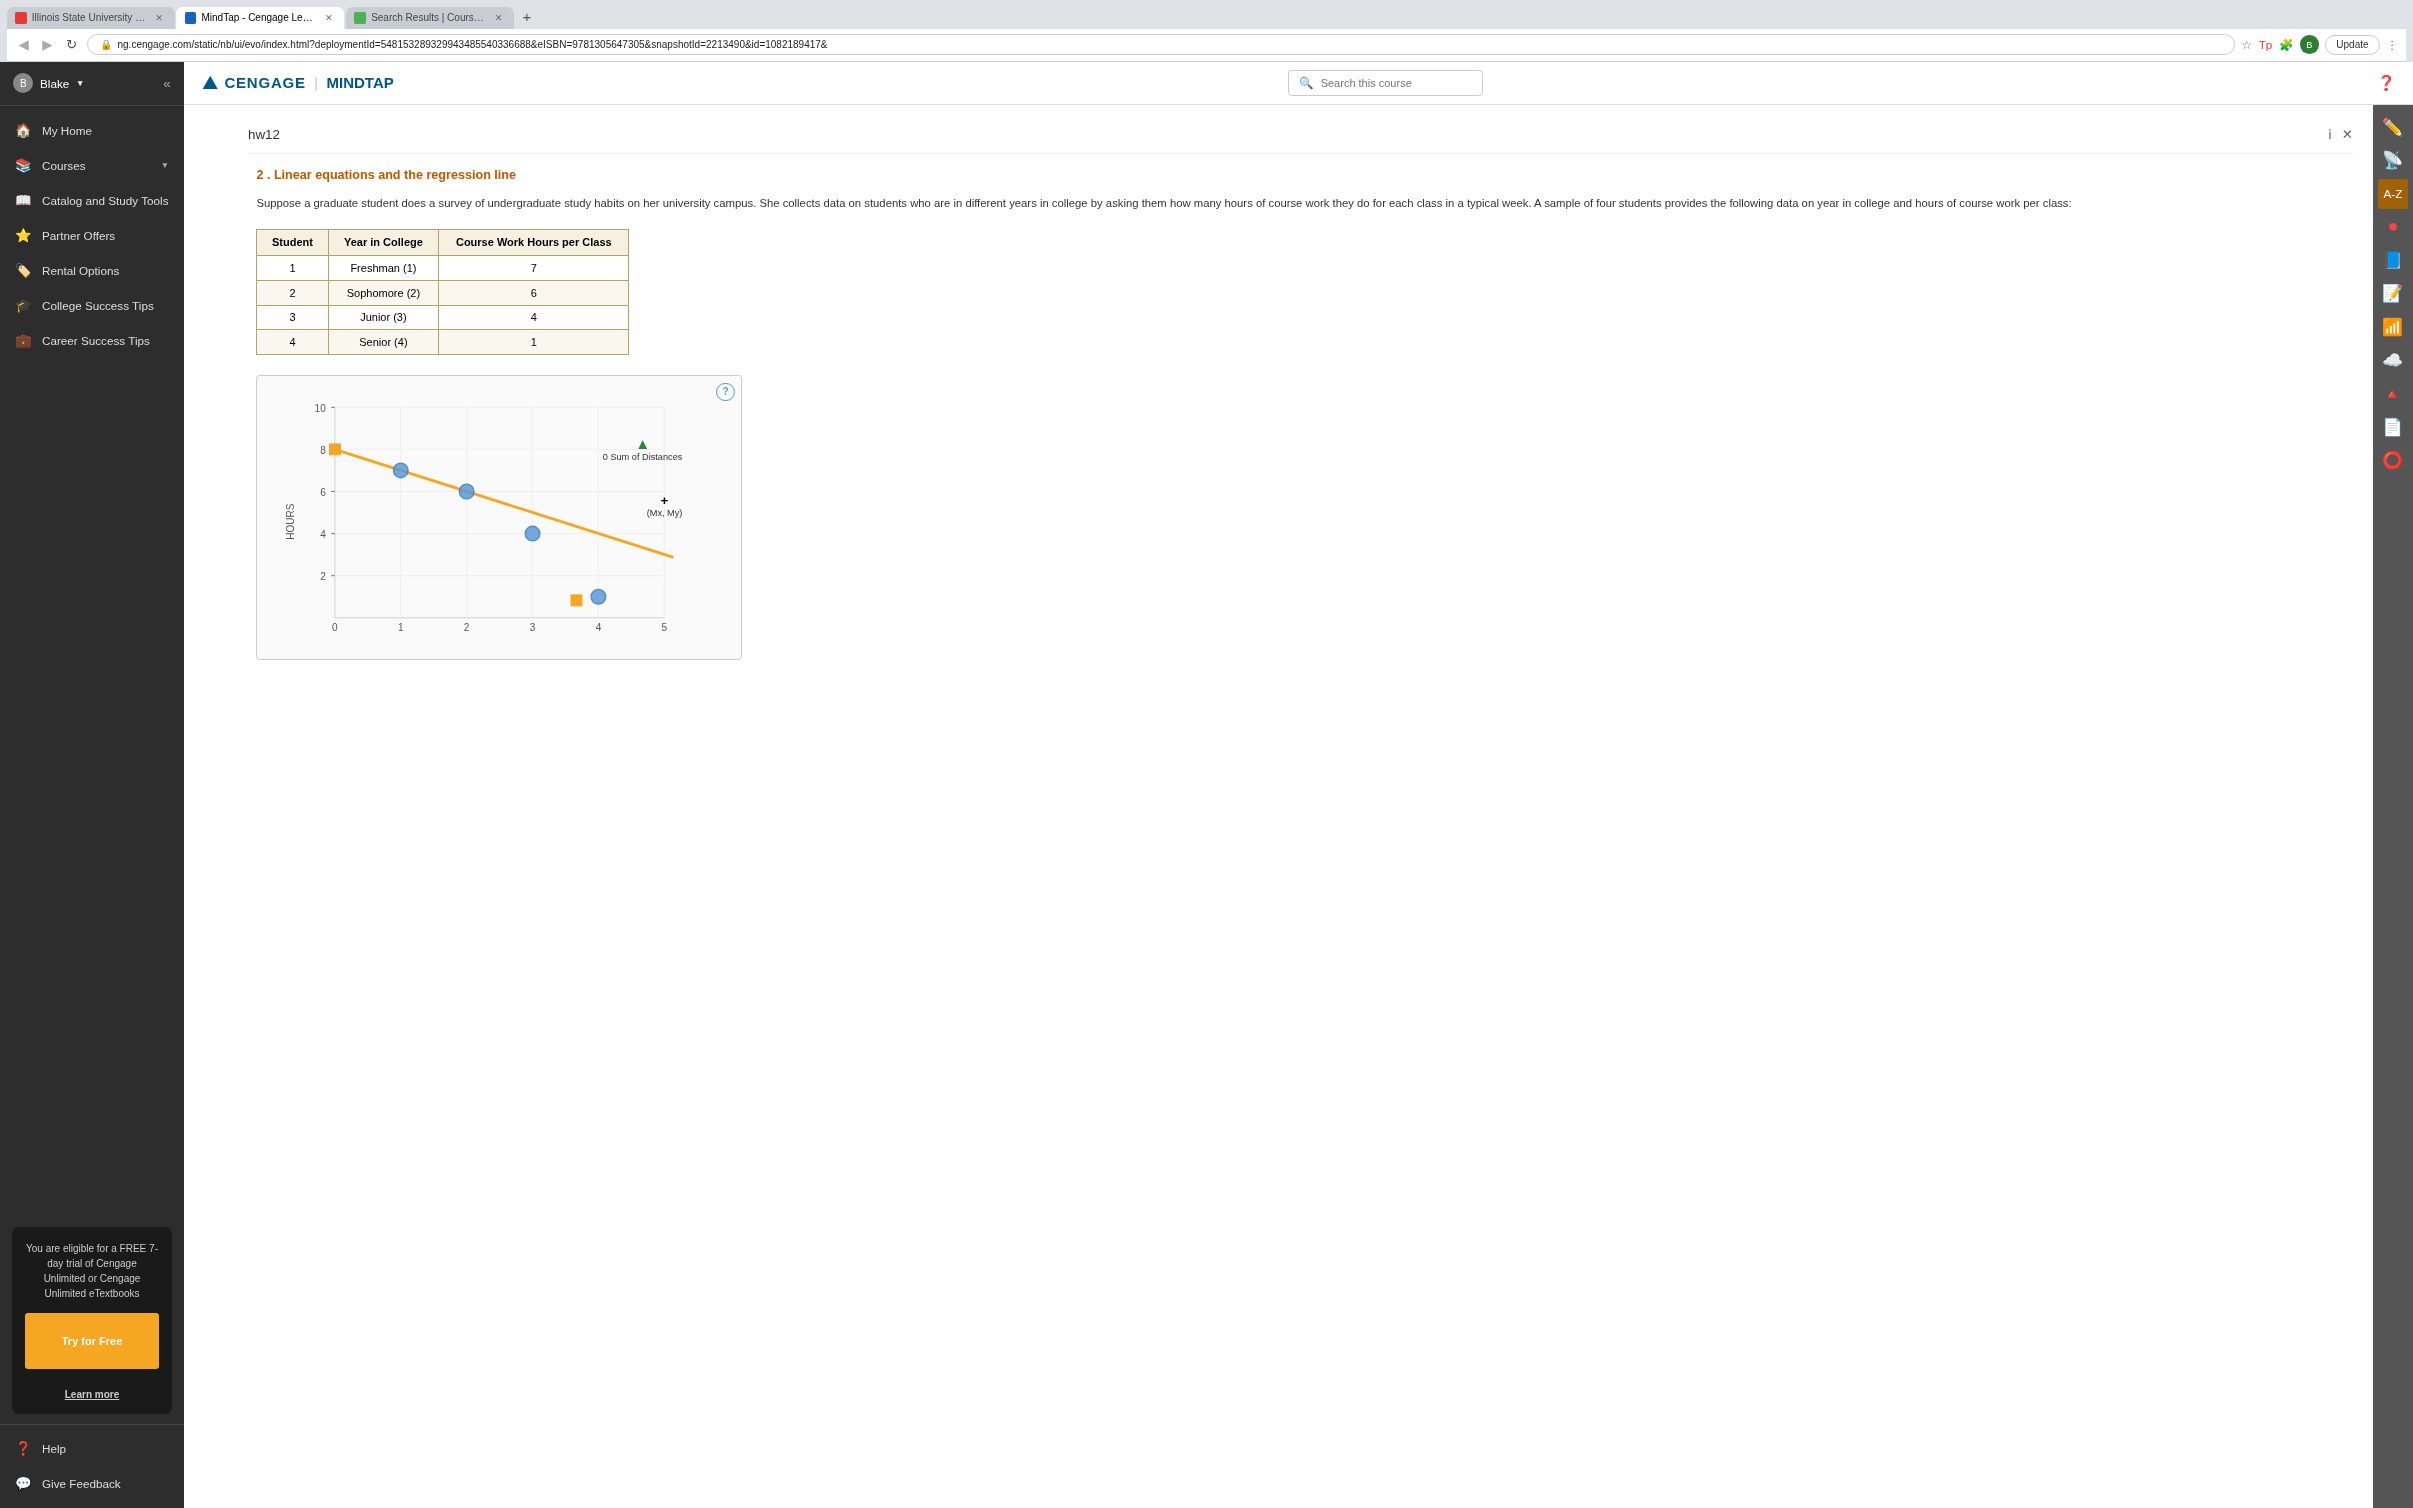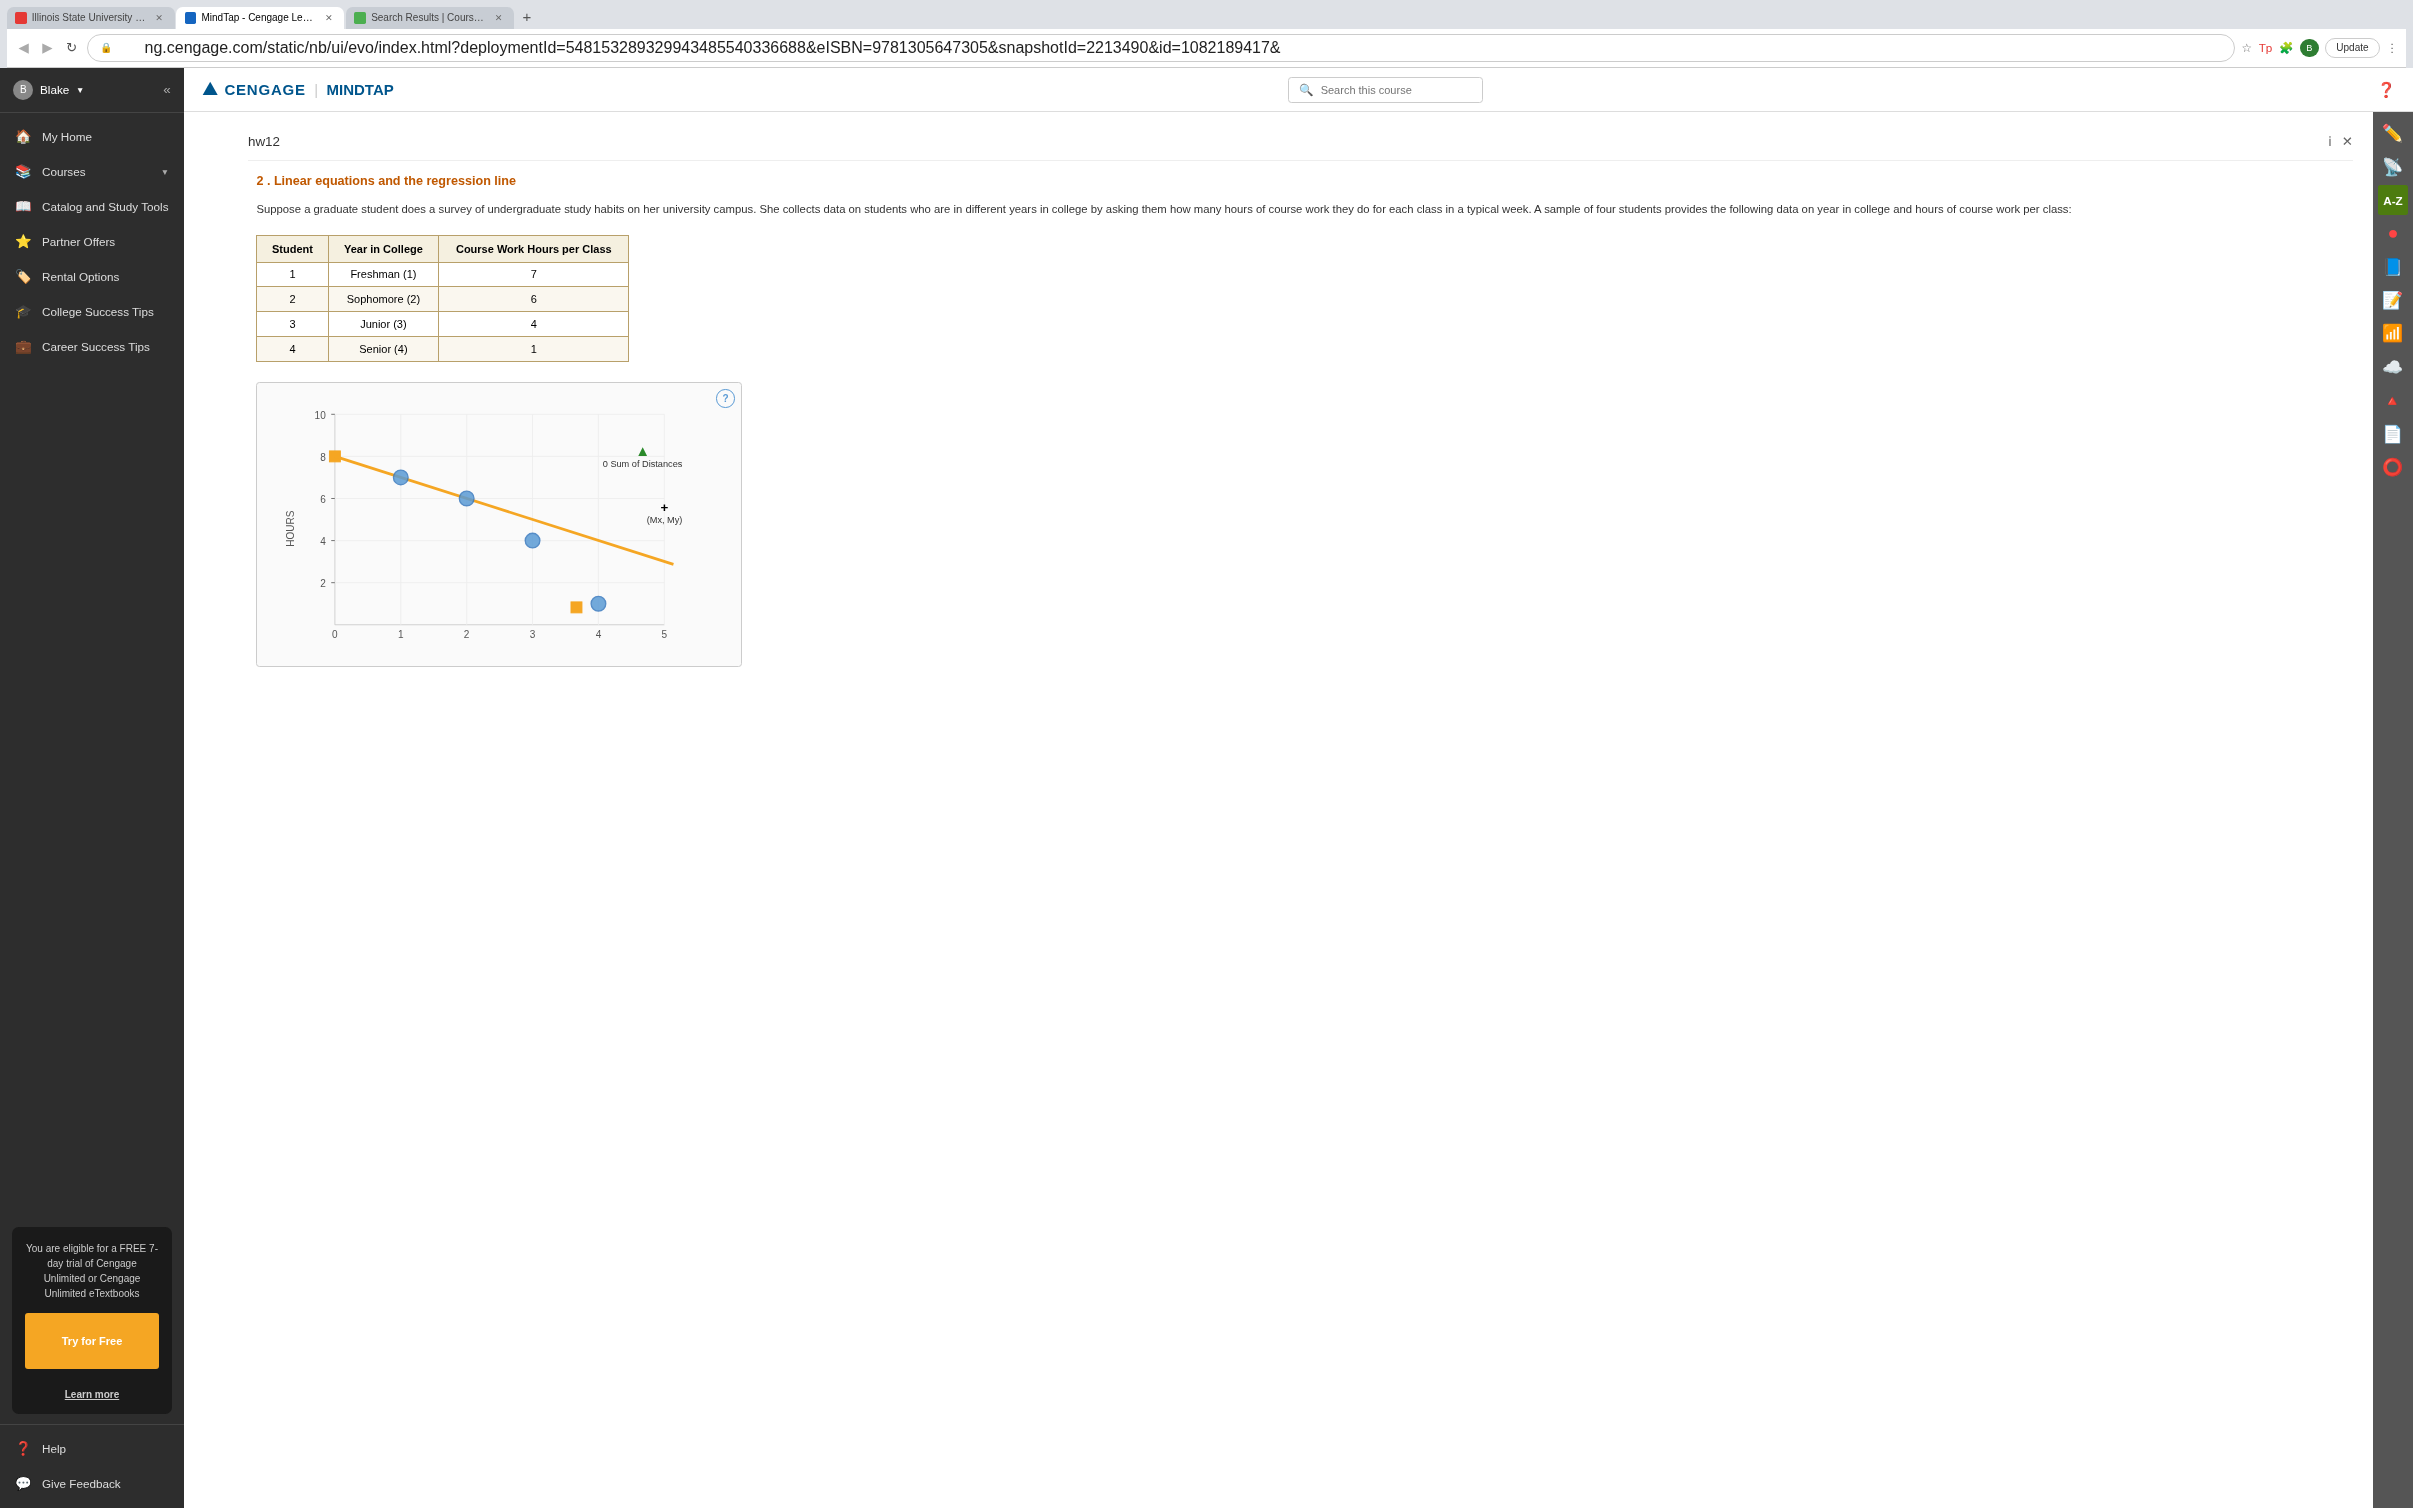--- a/index.html
+++ b/index.html
@@ -13,21 +13,21 @@
     .tab.inactive { background: #c8cdd4; color: #444; }
     .tab-favicon { width: 11.7px; height: 11.7px; border-radius: 1.7px; flex-shrink: 0; }
     .tab-title { overflow: hidden; white-space: nowrap; text-overflow: ellipsis; }
     .tab-close { margin-left: 5px; color: #666; font-size: 9.2px; cursor: pointer; }
     .tab-new { background: none; border: none; font-size: 15px; cursor: pointer; color: #555; padding: 3.4px 6.7px; }
 
     .omnibar-row { background: #fff; display: flex; align-items: center; gap: 6.7px; padding: 5px 8.4px; border-bottom: 0.8px solid #ccc; }
     .nav-btn { background: none; border: none; cursor: pointer; font-size: 13.4px; color: #555; padding: 3.4px; }
     .nav-btn:disabled { color: #aaa; cursor: default; }
     .omnibar { flex: 1; border: 0.8px solid #ccc; border-radius: 17px; padding: 4.2px 11.7px; font-size: 10px; color: #333; display: flex; align-items: center; gap: 5px; }
-    .omnibar-url { flex: 1; font-size: 16px; color: #222; margin-left: 27px; }
+    .omnibar-url { flex: 1; font-size: 10px; color: #222; }
     .omnibar-icons { display: flex; gap: 6.7px; align-items: center; }
     .omnibar-icon-btn { background: none; border: none; cursor: pointer; font-size: 11.7px; color: #666; }
     .update-btn { background: none; border: 0.8px solid #ccc; border-radius: 10px; padding: 3.4px 10px; font-size: 10px; cursor: pointer; color: #333; }
 
     
     .app-layout { display: flex; flex: 1; overflow: hidden; }
 
     
     .sidebar { width: 184px; background: #2d2d2d; color: #fff; display: flex; flex-direction: column; overflow-y: auto; flex-shrink: 0; }
     .sidebar-header { display: flex; align-items: center; justify-content: space-between; padding: 11.7px 13.4px; border-bottom: 0.8px solid #444; }
@@ -339,21 +339,21 @@
               <circle cx="348" cy="227" r="8" fill="#5b9bd5" stroke="#3a7abf" stroke-width="1.5" opacity="0.85"></circle>
             </svg>
           </div>
 
         </div>
       </div>
 
       <div class="right-toolbar">
         <button class="toolbar-icon-btn" title="Edit" style="color:#ffd700;font-size:17px;">✏️</button>
         <button class="toolbar-icon-btn" title="RSS" style="color:#ff8c00;font-size:17px;">📡</button>
-        <button class="toolbar-icon-btn" title="A-Z" style="color:#fff;font-size:11.7px;font-weight:700;background:#4d7c0f;border-radius:2.5px;">A-Z</button>
+        <button class="toolbar-icon-btn" title="A-Z" style="color:#fff;font-size:11.7px;font-weight:400;background:#a16207;border-radius:2.5px;">A-Z</button>
         <button class="toolbar-icon-btn" title="Record" style="color:#ff4444;font-size:17px;">⏺</button>
         <button class="toolbar-icon-btn" title="Book" style="color:#5b9bd5;font-size:17px;">📘</button>
         <button class="toolbar-icon-btn" title="Notes" style="color:#ffd700;font-size:17px;">📝</button>
         <button class="toolbar-icon-btn" title="Wifi" style="color:#aaa;font-size:17px;">📶</button>
         <button class="toolbar-icon-btn" title="Cloud" style="color:#5b9bd5;font-size:17px;">☁️</button>
         <button class="toolbar-icon-btn" title="Drive" style="font-size:15px;">🔺</button>
         <button class="toolbar-icon-btn" title="Document" style="color:#aaa;font-size:17px;">📄</button>
         <button class="toolbar-icon-btn" title="Circle" style="color:#2a8a2a;font-size:17px;">⭕</button>
       </div>
 

